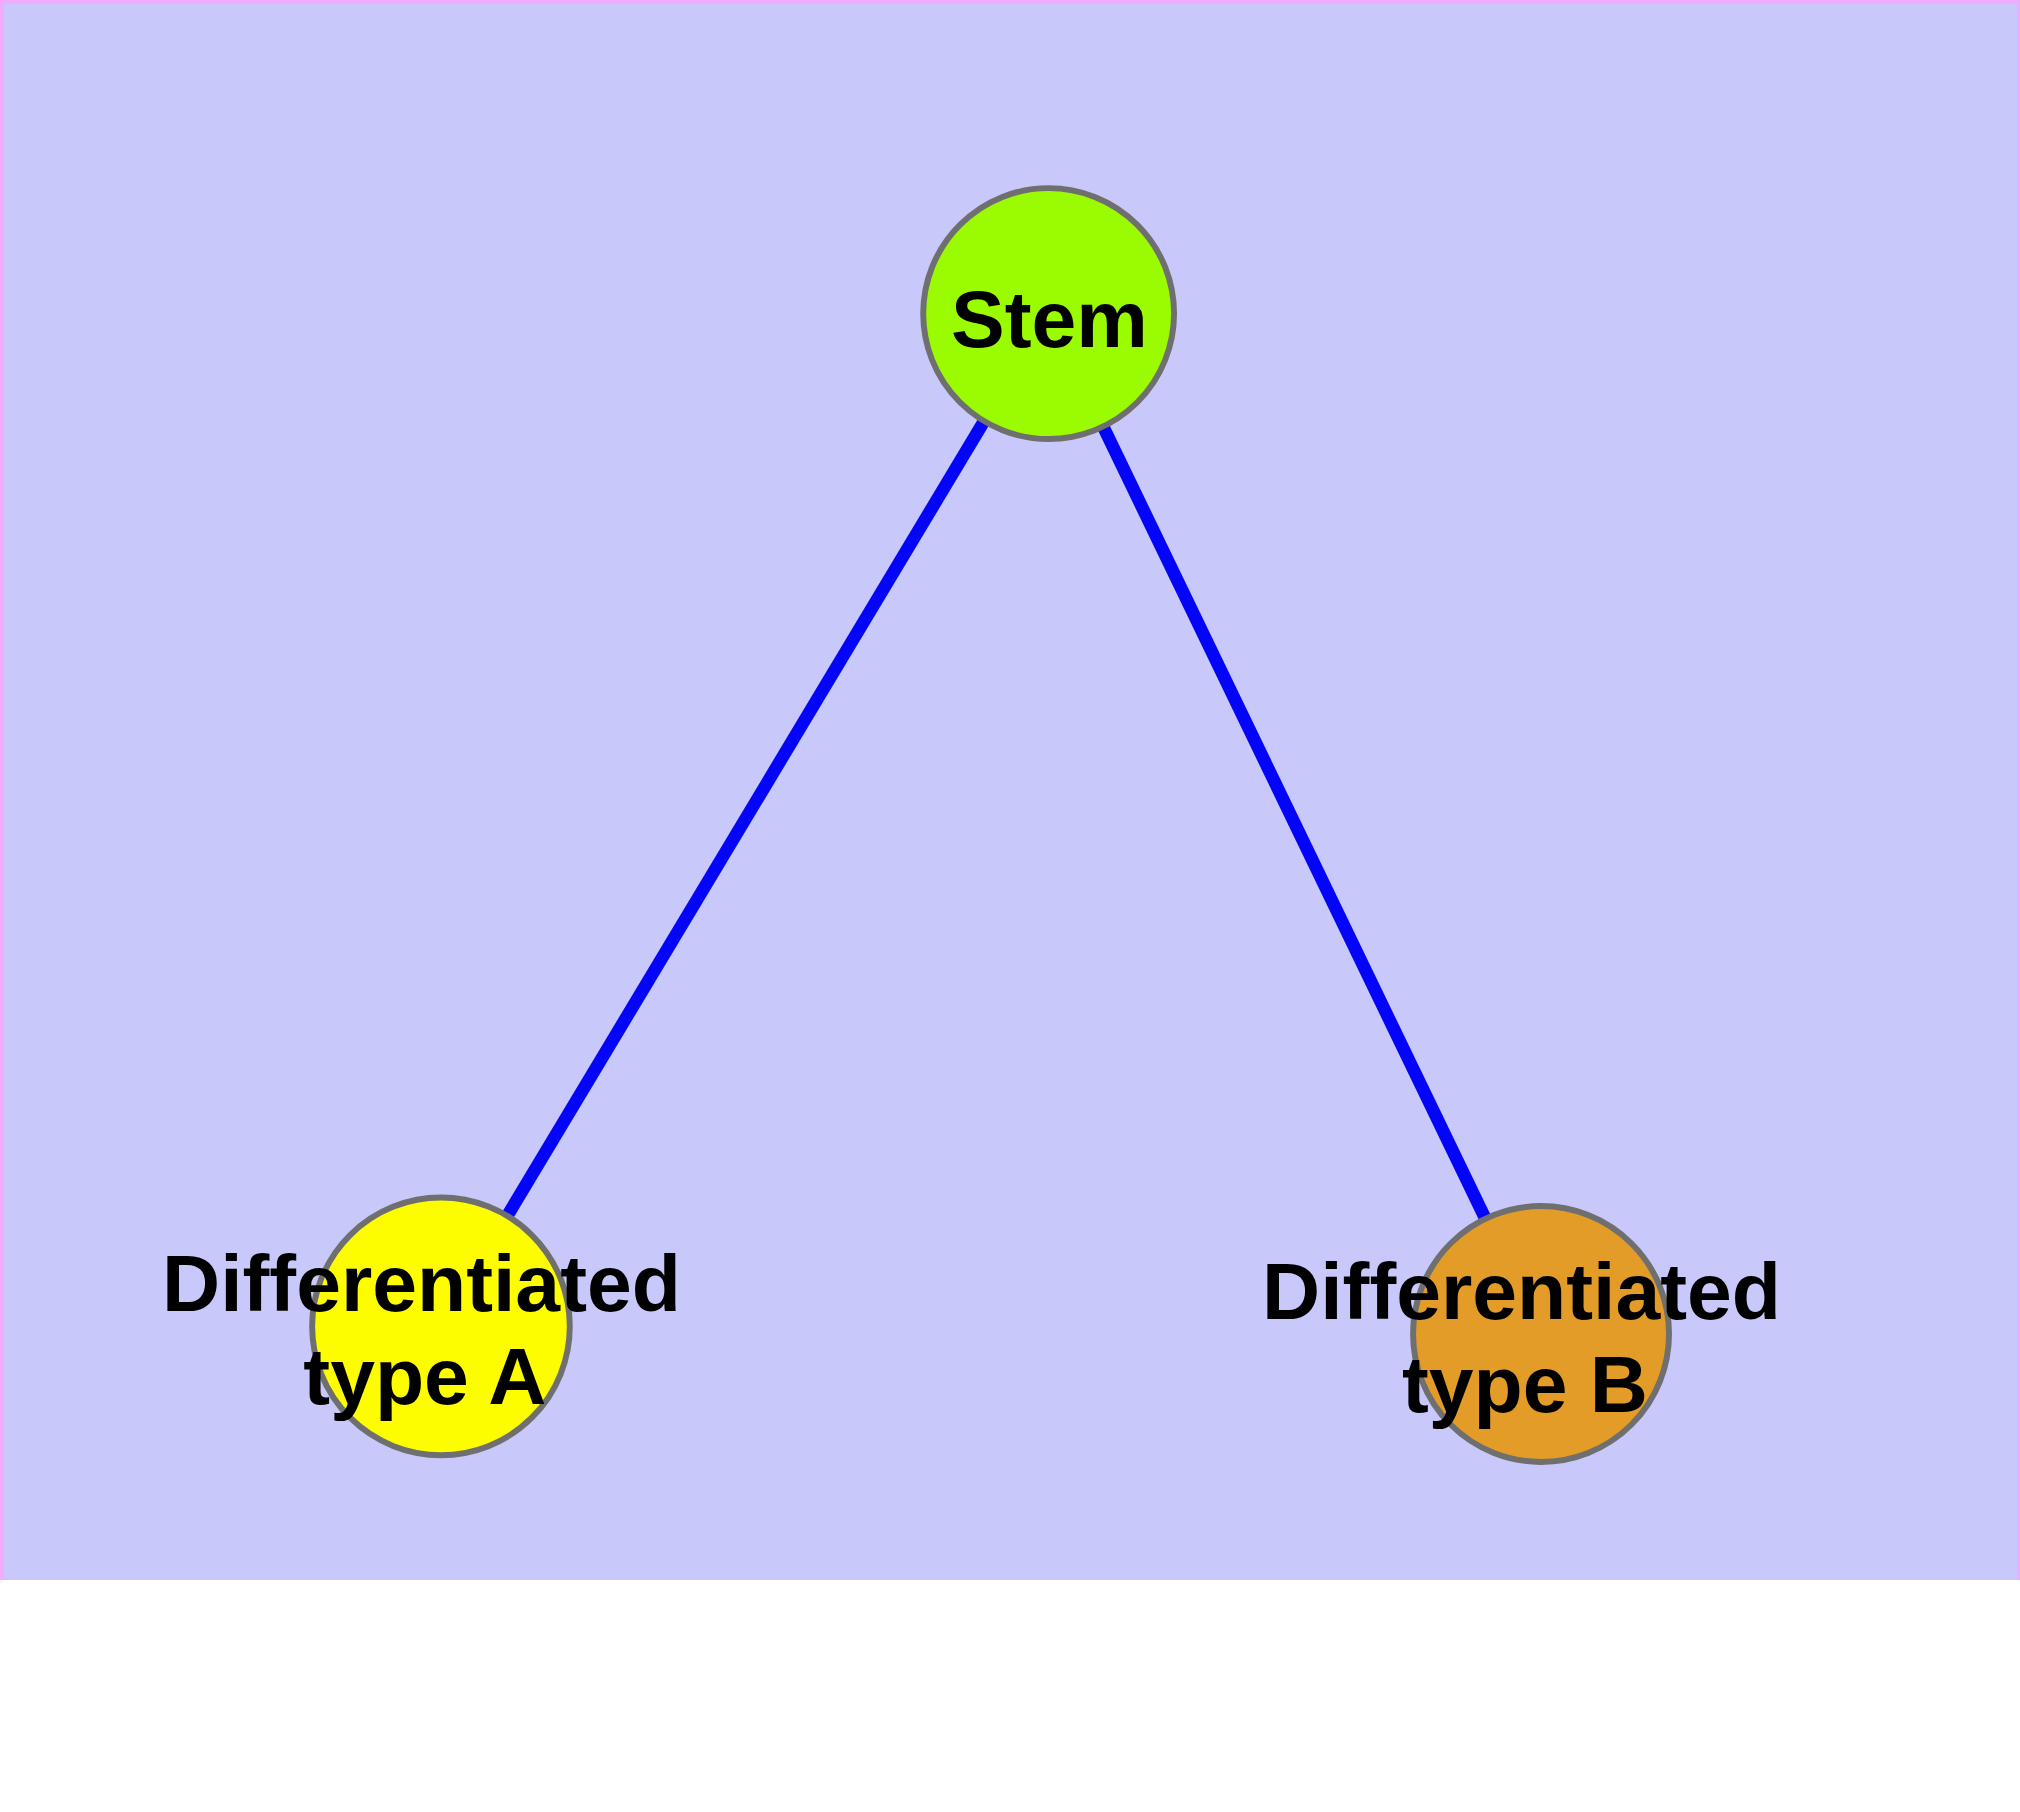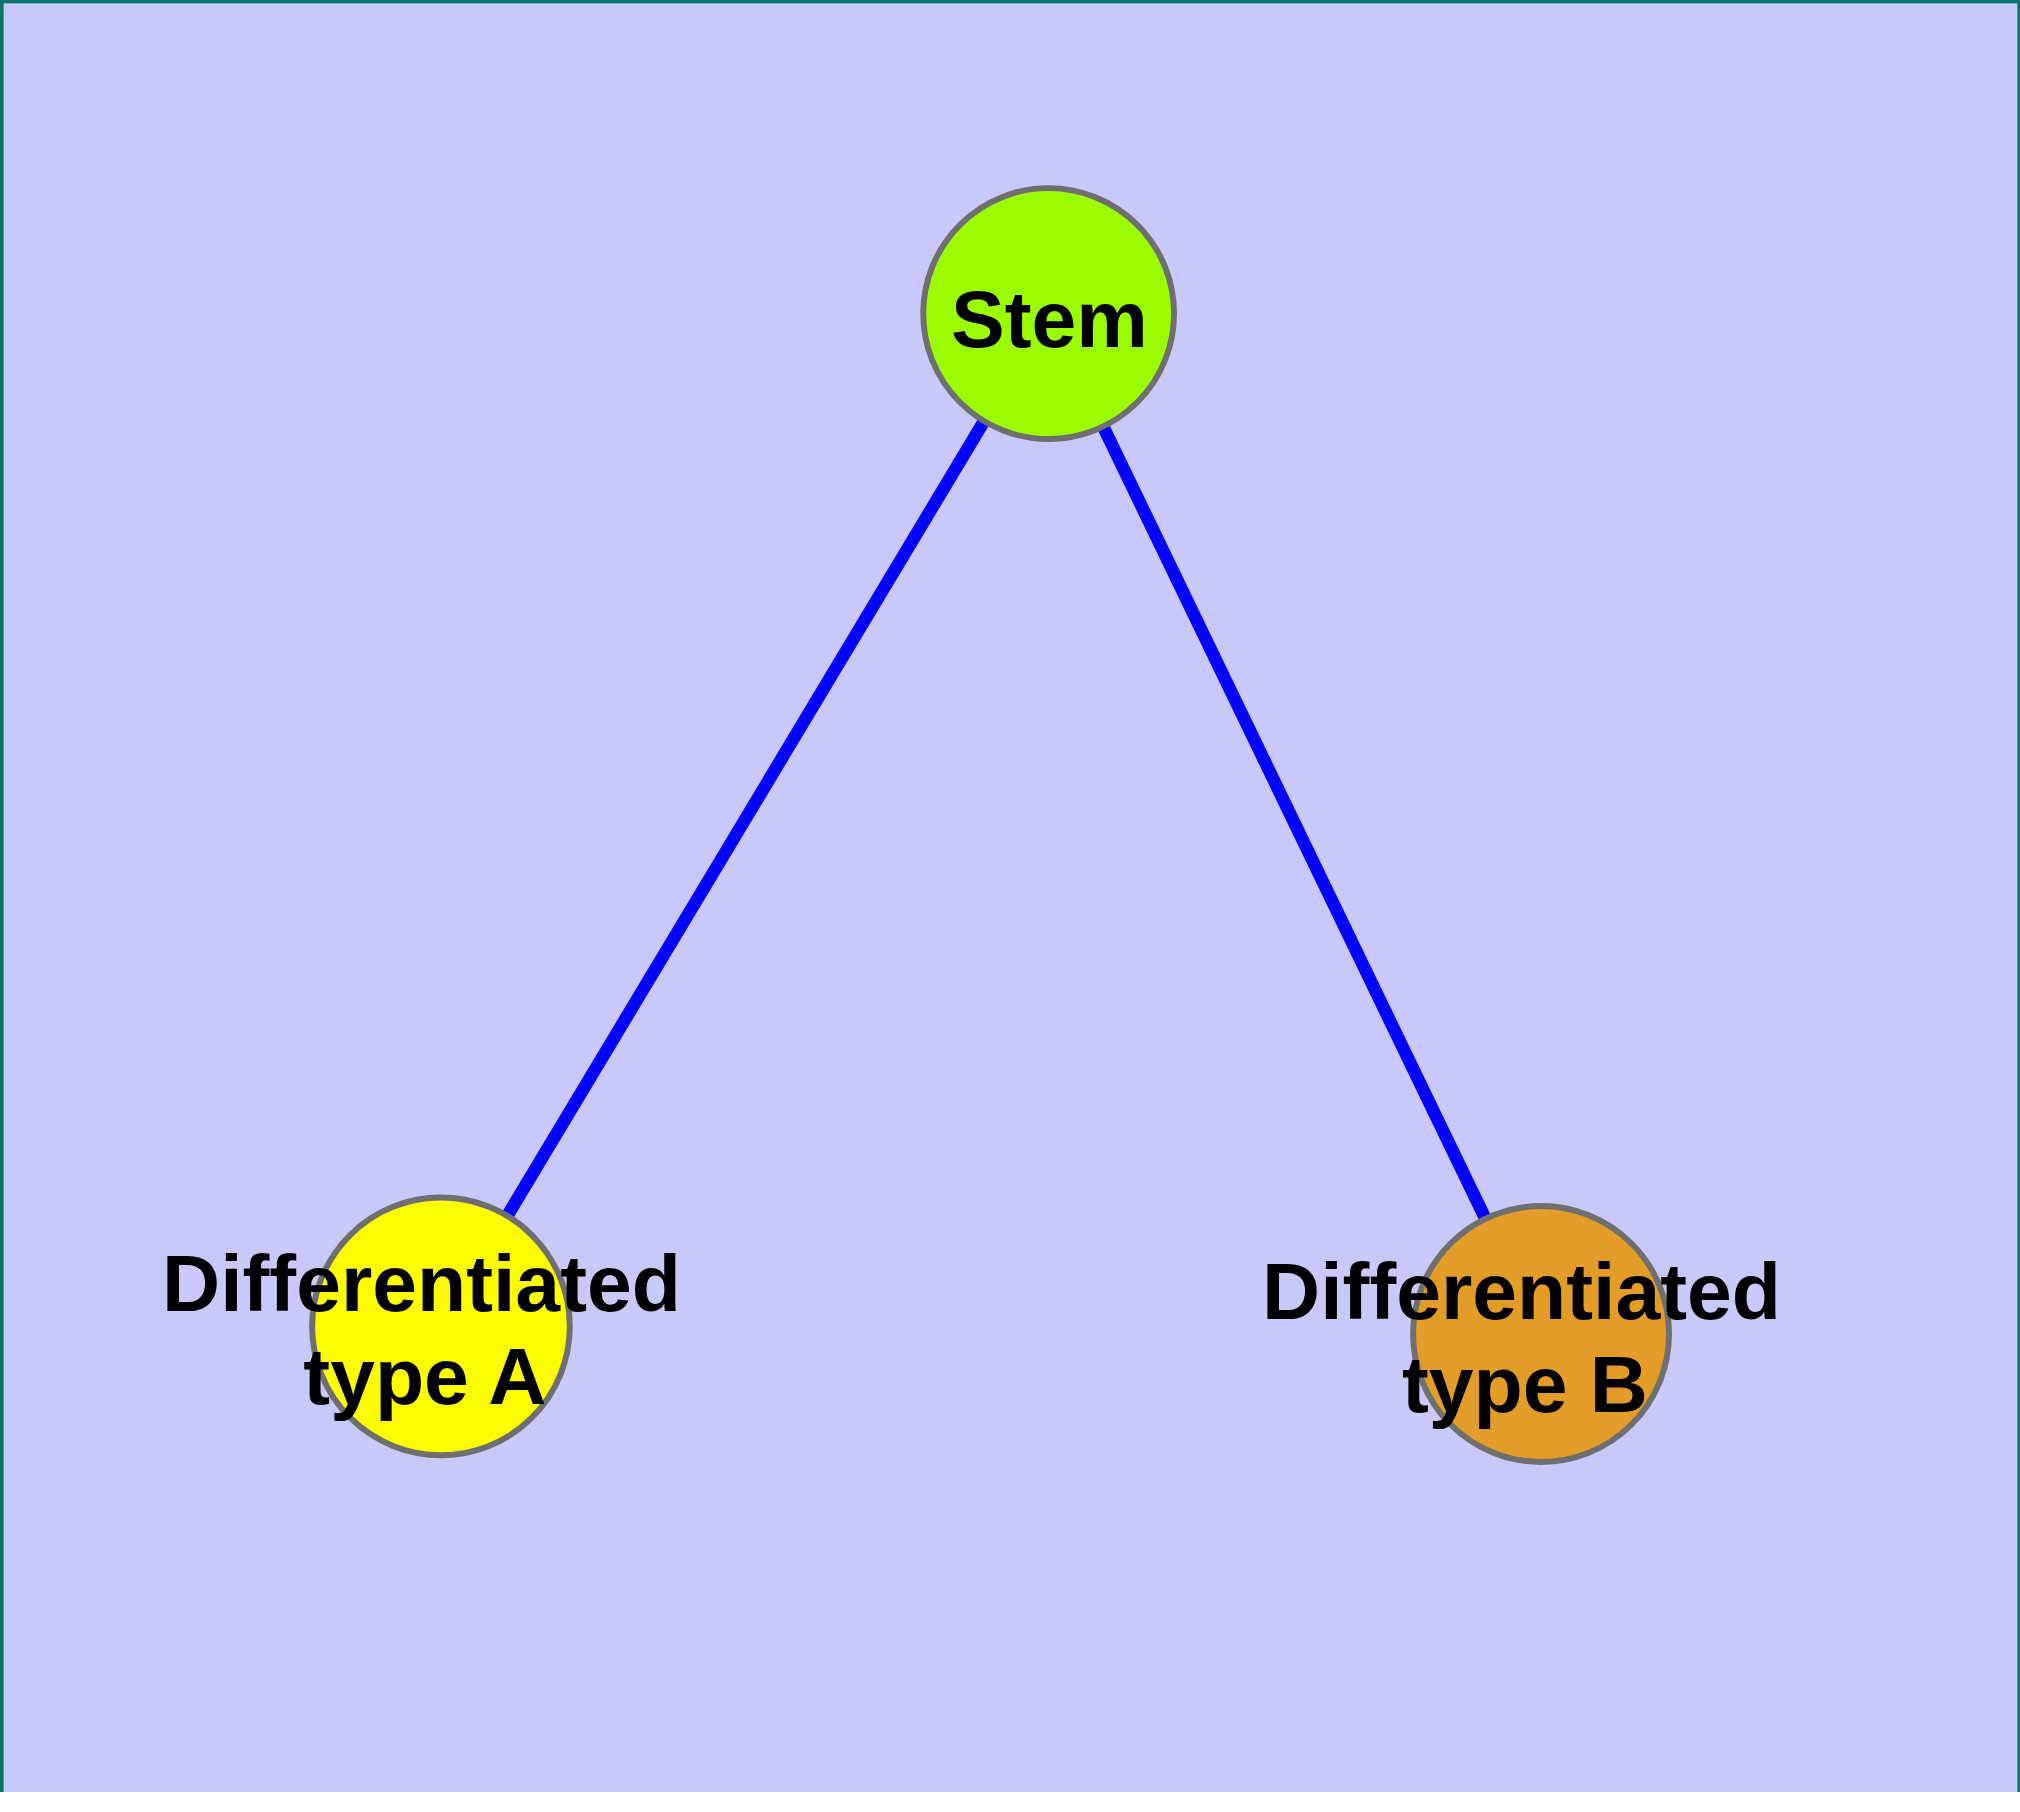--- a/index.html
+++ b/index.html
@@ -4,22 +4,22 @@
 <style>
   html, body {
     margin: 0;
     padding: 0;
     background: #ffffff;
     font-family: "Liberation Sans", sans-serif;
   }
   .stage {
     position: relative;
     width: 2021px;
-    height: 1792px;
-    background: #0f766e;
+    height: 1580px;
+    background: #f0abfc;
   }
   .stage svg {
     position: absolute;
     top: 0;
     left: 0;
     display: block;
   }
   .edge-line {
     stroke-width: 15px;
     stroke-linecap: butt;

